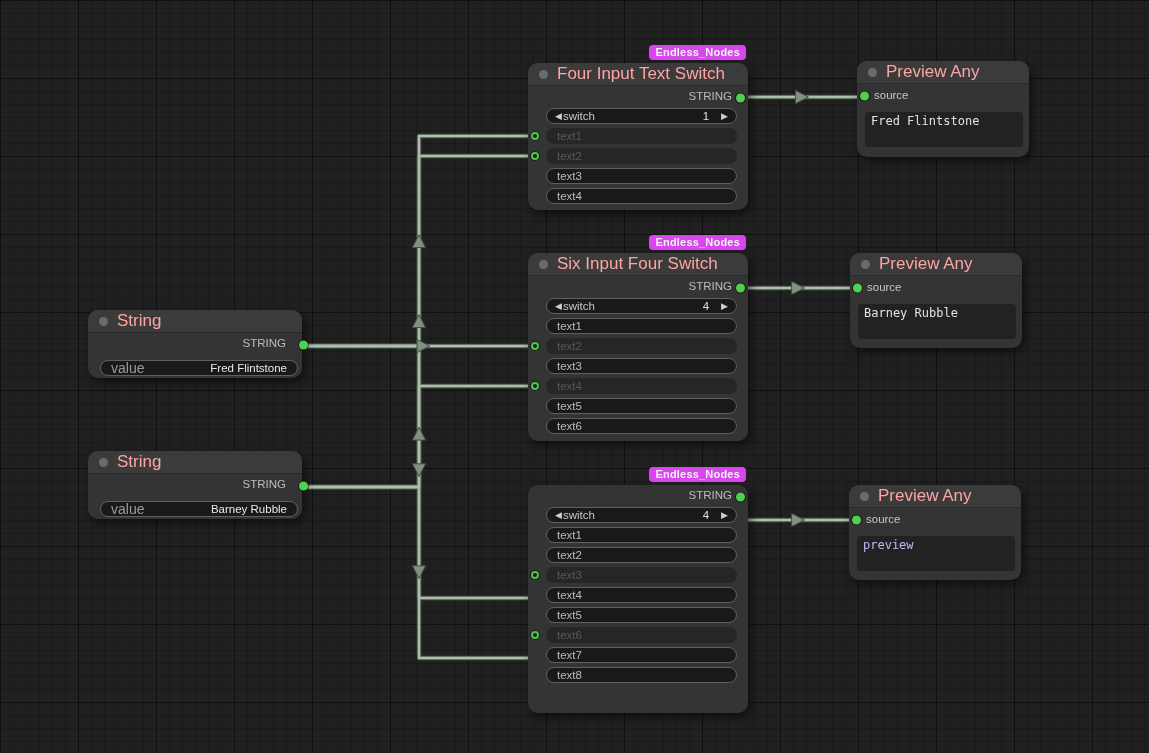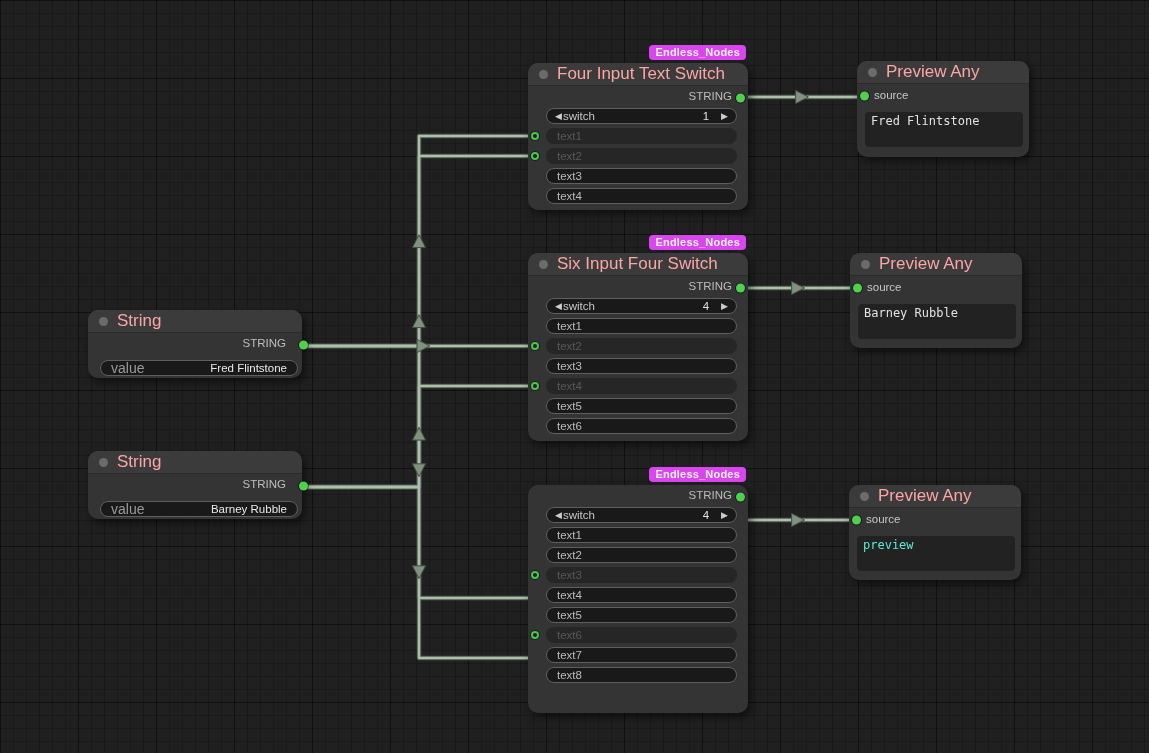--- a/index.html
+++ b/index.html
@@ -44,21 +44,21 @@
   .string-widgets{padding:3px 4px 0 12px;}
   .string-widgets .widget{padding:0 10px;}
   .vlabel{font-size:14px;color:#9a9a9a;}
   .vvalue{margin-left:auto;font-size:11.5px;color:#e8e8e8;}
   .src-row{position:relative;height:20px;text-align:right;}
   .src-label{position:absolute;left:17px;top:5px;font-size:11.5px;color:#c6c6c6;}
   .src-port{position:absolute;left:3px;top:12px;transform:translateY(-50%);}
   .preview-box{margin:8px 6px 0 8px;height:35px;background:#222222;border-radius:4px;
                color:#e2e2e2;font:12px "DejaVu Sans Mono",monospace;
                padding:2px 6px;box-sizing:border-box;white-space:pre;overflow:hidden;cursor:text;}
-  .preview-box.placeholder{color:#5eead4;}
+  .preview-box.placeholder{color:#c4b5fd;}
   .badge{position:absolute;top:-18px;right:2px;height:15px;line-height:15px;
          background:#d946ef;color:#f3f3f3;font-size:11px;font-weight:bold;
          padding:0 6px;border-radius:4px;letter-spacing:.2px;}
 </style>
 </head>
 <body>
 
 <div id="canvas">
 
   <svg id="links" width="1149" height="753">

